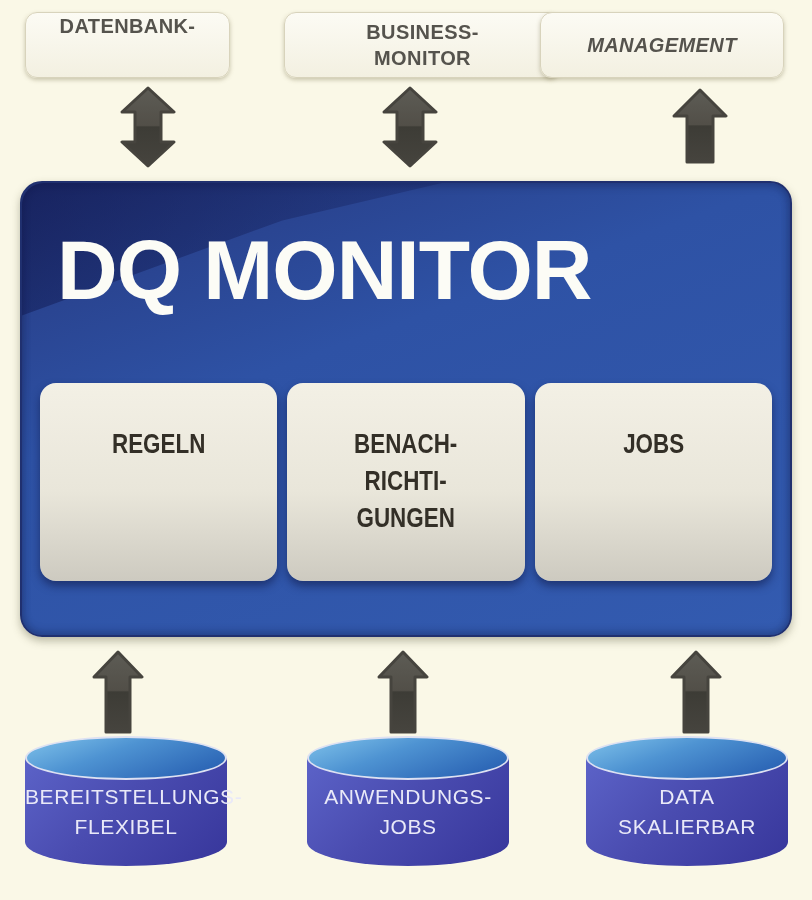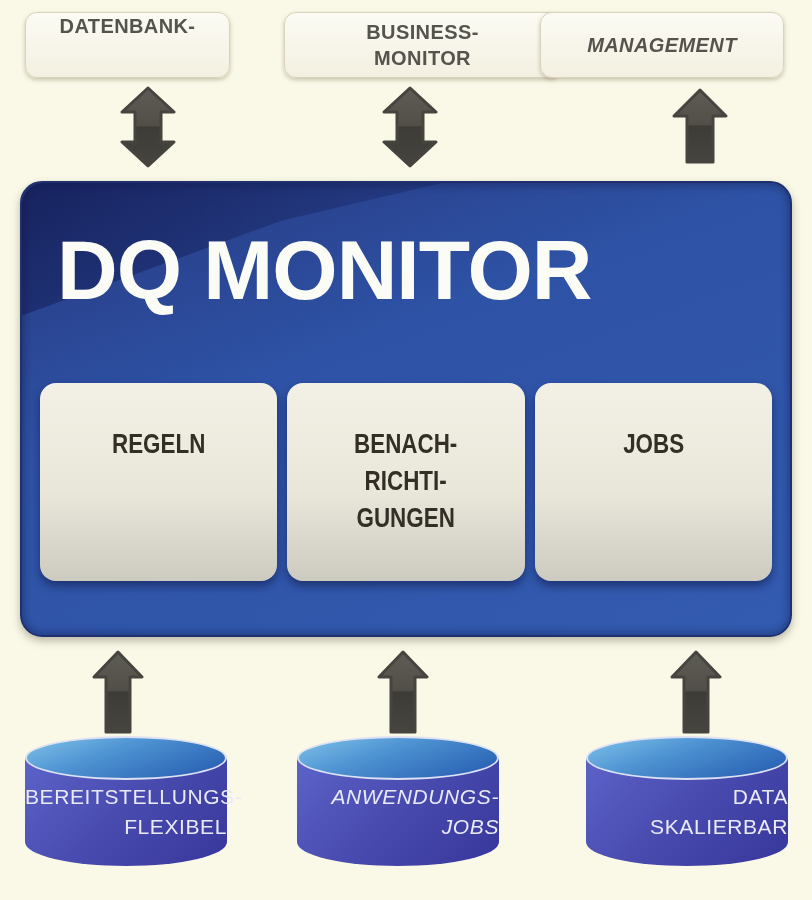--- a/index.html
+++ b/index.html
@@ -37,21 +37,21 @@
   .card-label span{display:block;}
 
   
   .cylinder{position:absolute;top:736px;width:202px;height:130px;}
   .cyl-body{position:absolute;left:0;right:0;top:22px;bottom:0;
     background:linear-gradient(135deg,var(--cyl-body-light,#5c63c8) 0%,#4a4cb0 45%,var(--cyl-body-dark,#37369b) 100%);
     border-radius:0 0 50% 50% / 0 0 24px 24px;}
   .cyl-top{position:absolute;left:0;right:0;top:0;height:44px;box-sizing:border-box;border-radius:50%;
     background:linear-gradient(160deg,var(--cyl-top-light,#7fc2ea) 0%,#4e93d2 40%,var(--cyl-top-deep,#2a63b4) 90%);
     border:2px solid var(--cyl-rim,#dde1f2);}
-  .cyl-label{position:absolute;left:0;right:0;top:46px;text-align:right;
+  .cyl-label{position:absolute;left:0;right:0;top:46px;text-align:center;
     color:var(--cyl-text,#e9e9f8);font-size:21px;line-height:30px;letter-spacing:.6px;}
   .cyl-label span{display:block;}
 </style>
 </head>
 <body>
 
 <div class="stage">
 
   <svg width="0" height="0" style="position:absolute">
     <defs>
@@ -121,21 +121,21 @@
   </svg>
 
   <div class="cylinder" style="left:25px;">
     <div class="cyl-body"></div>
     <div class="cyl-top"></div>
     <div class="cyl-label">
       <span>BEREITSTELLUNGS-</span>
       <span>FLEXIBEL</span>
     </div>
   </div>
-  <div class="cylinder" style="left:297px;font-style:italic;">
+  <div class="cylinder" style="left:307px;">
     <div class="cyl-body"></div>
     <div class="cyl-top"></div>
     <div class="cyl-label">
       <span>ANWENDUNGS-</span>
       <span>JOBS</span>
     </div>
   </div>
   <div class="cylinder" style="left:586px;">
     <div class="cyl-body"></div>
     <div class="cyl-top"></div>

